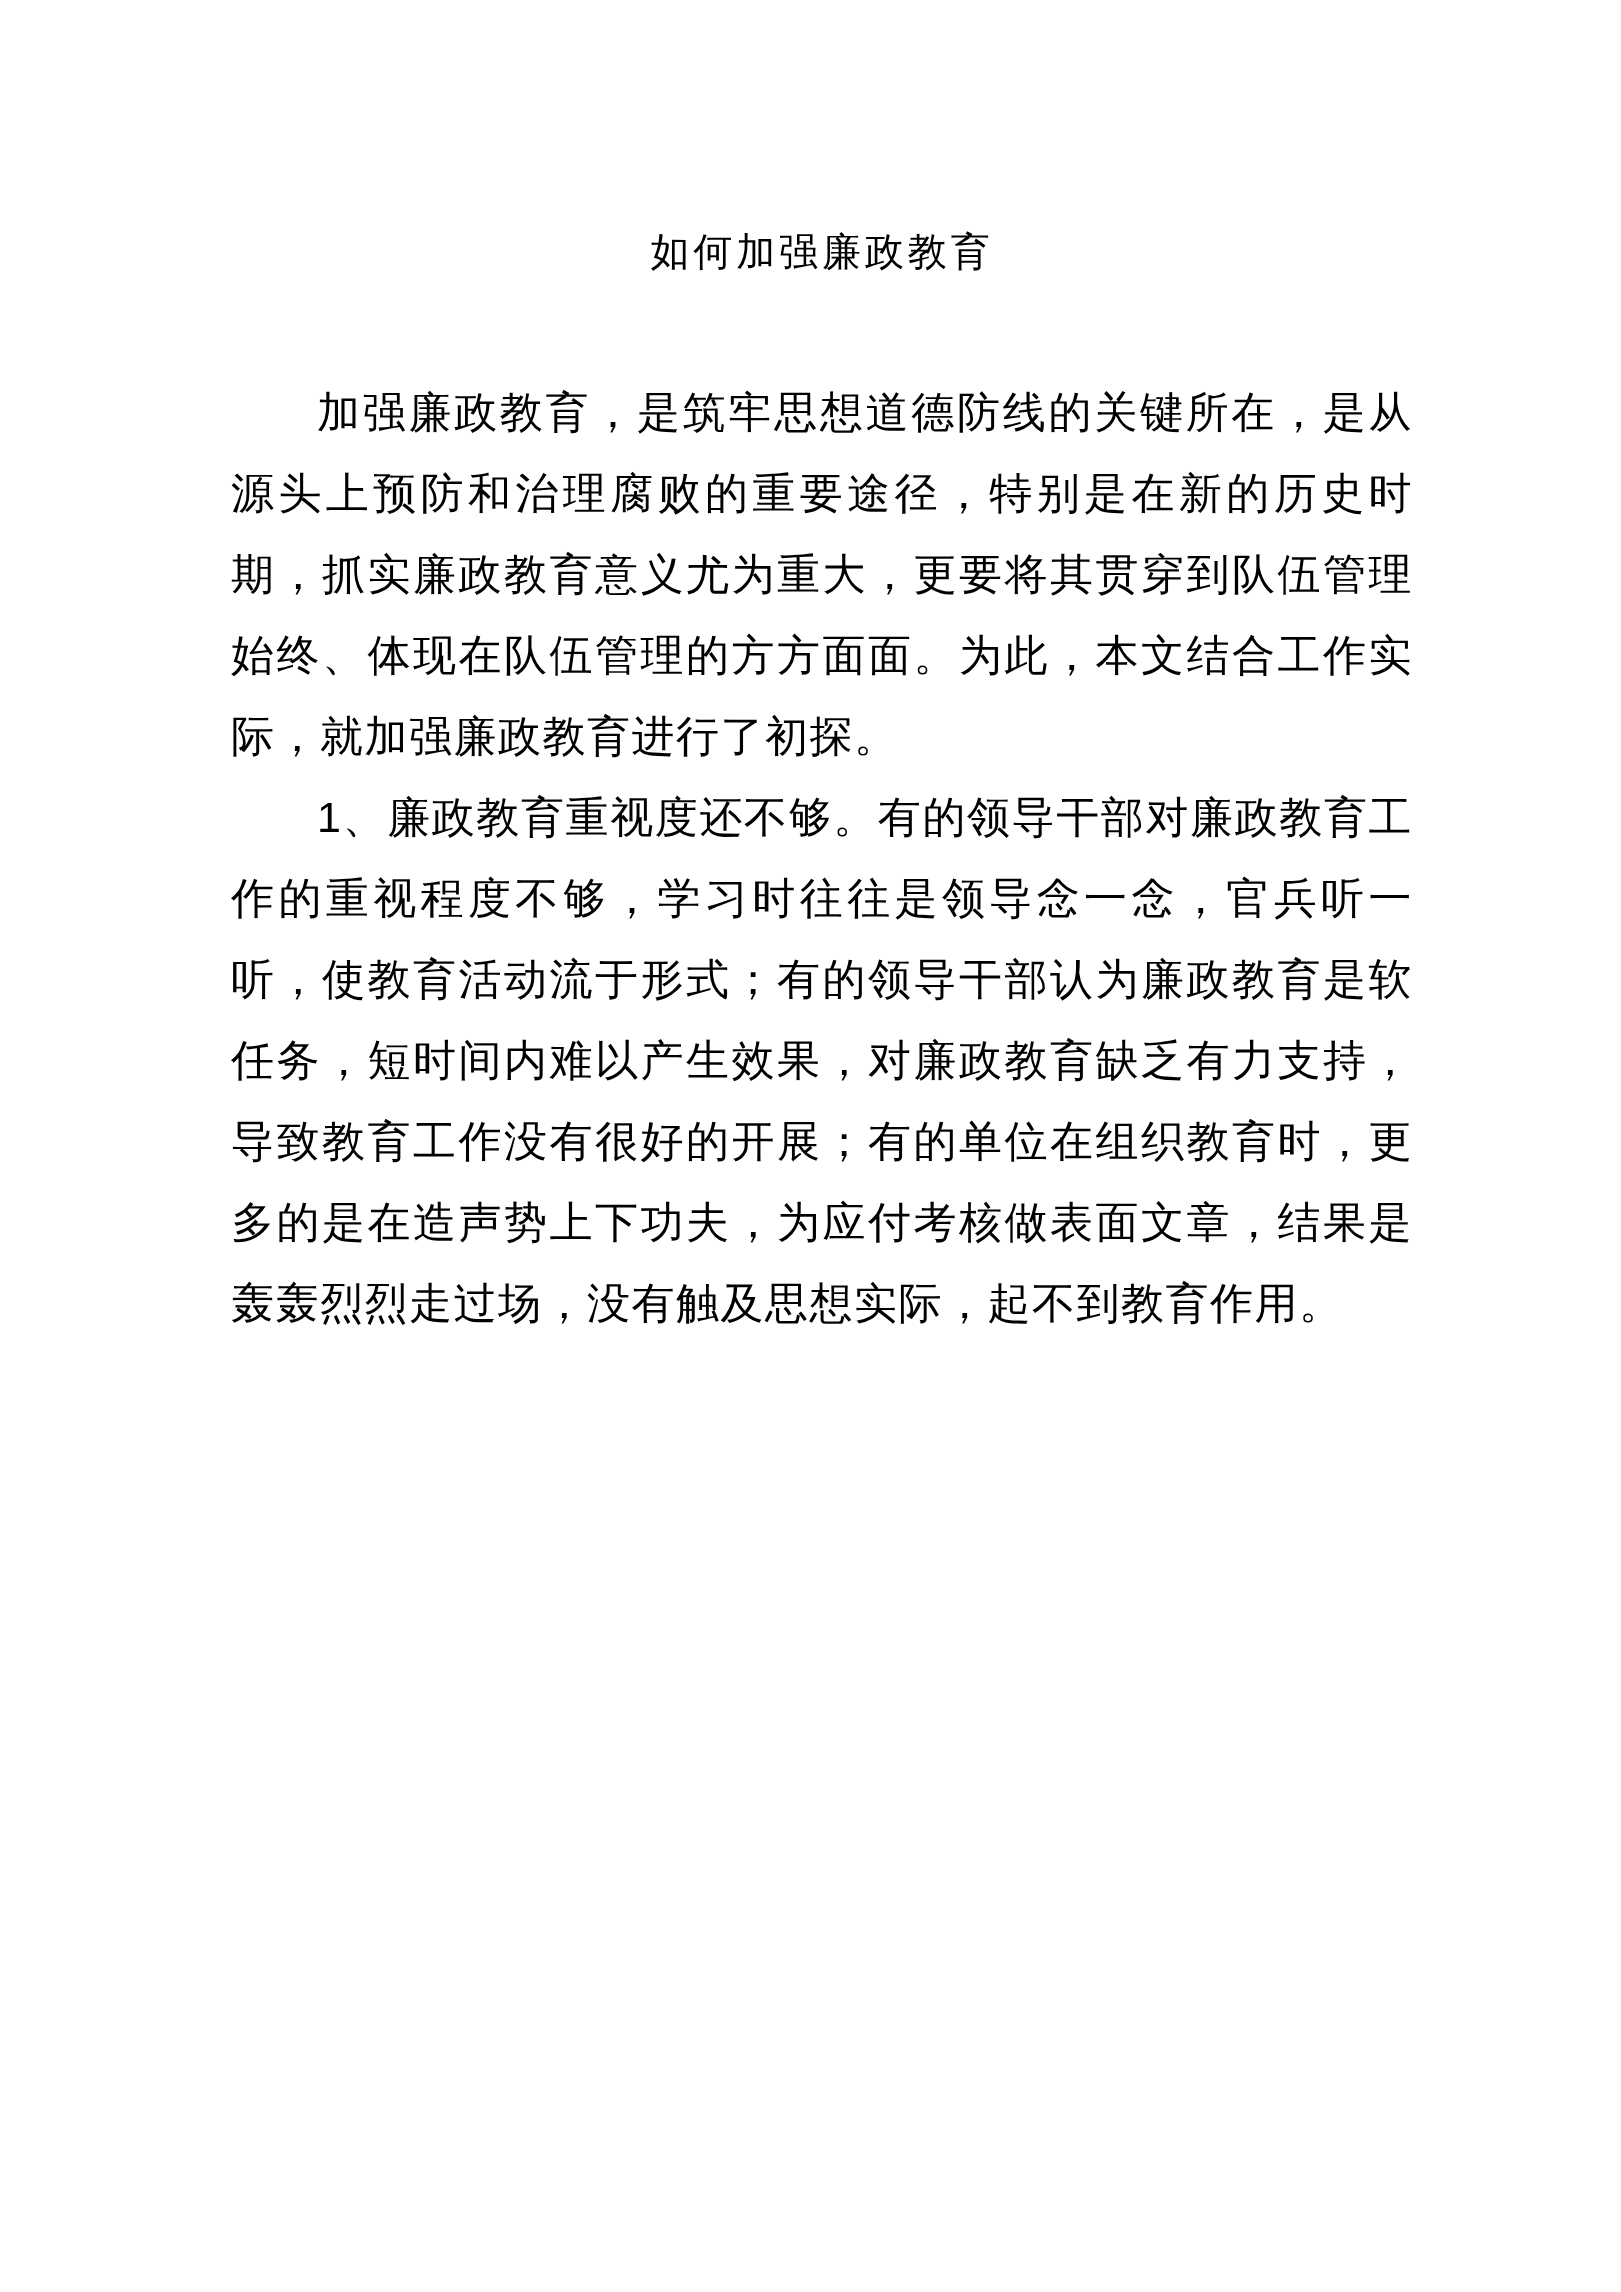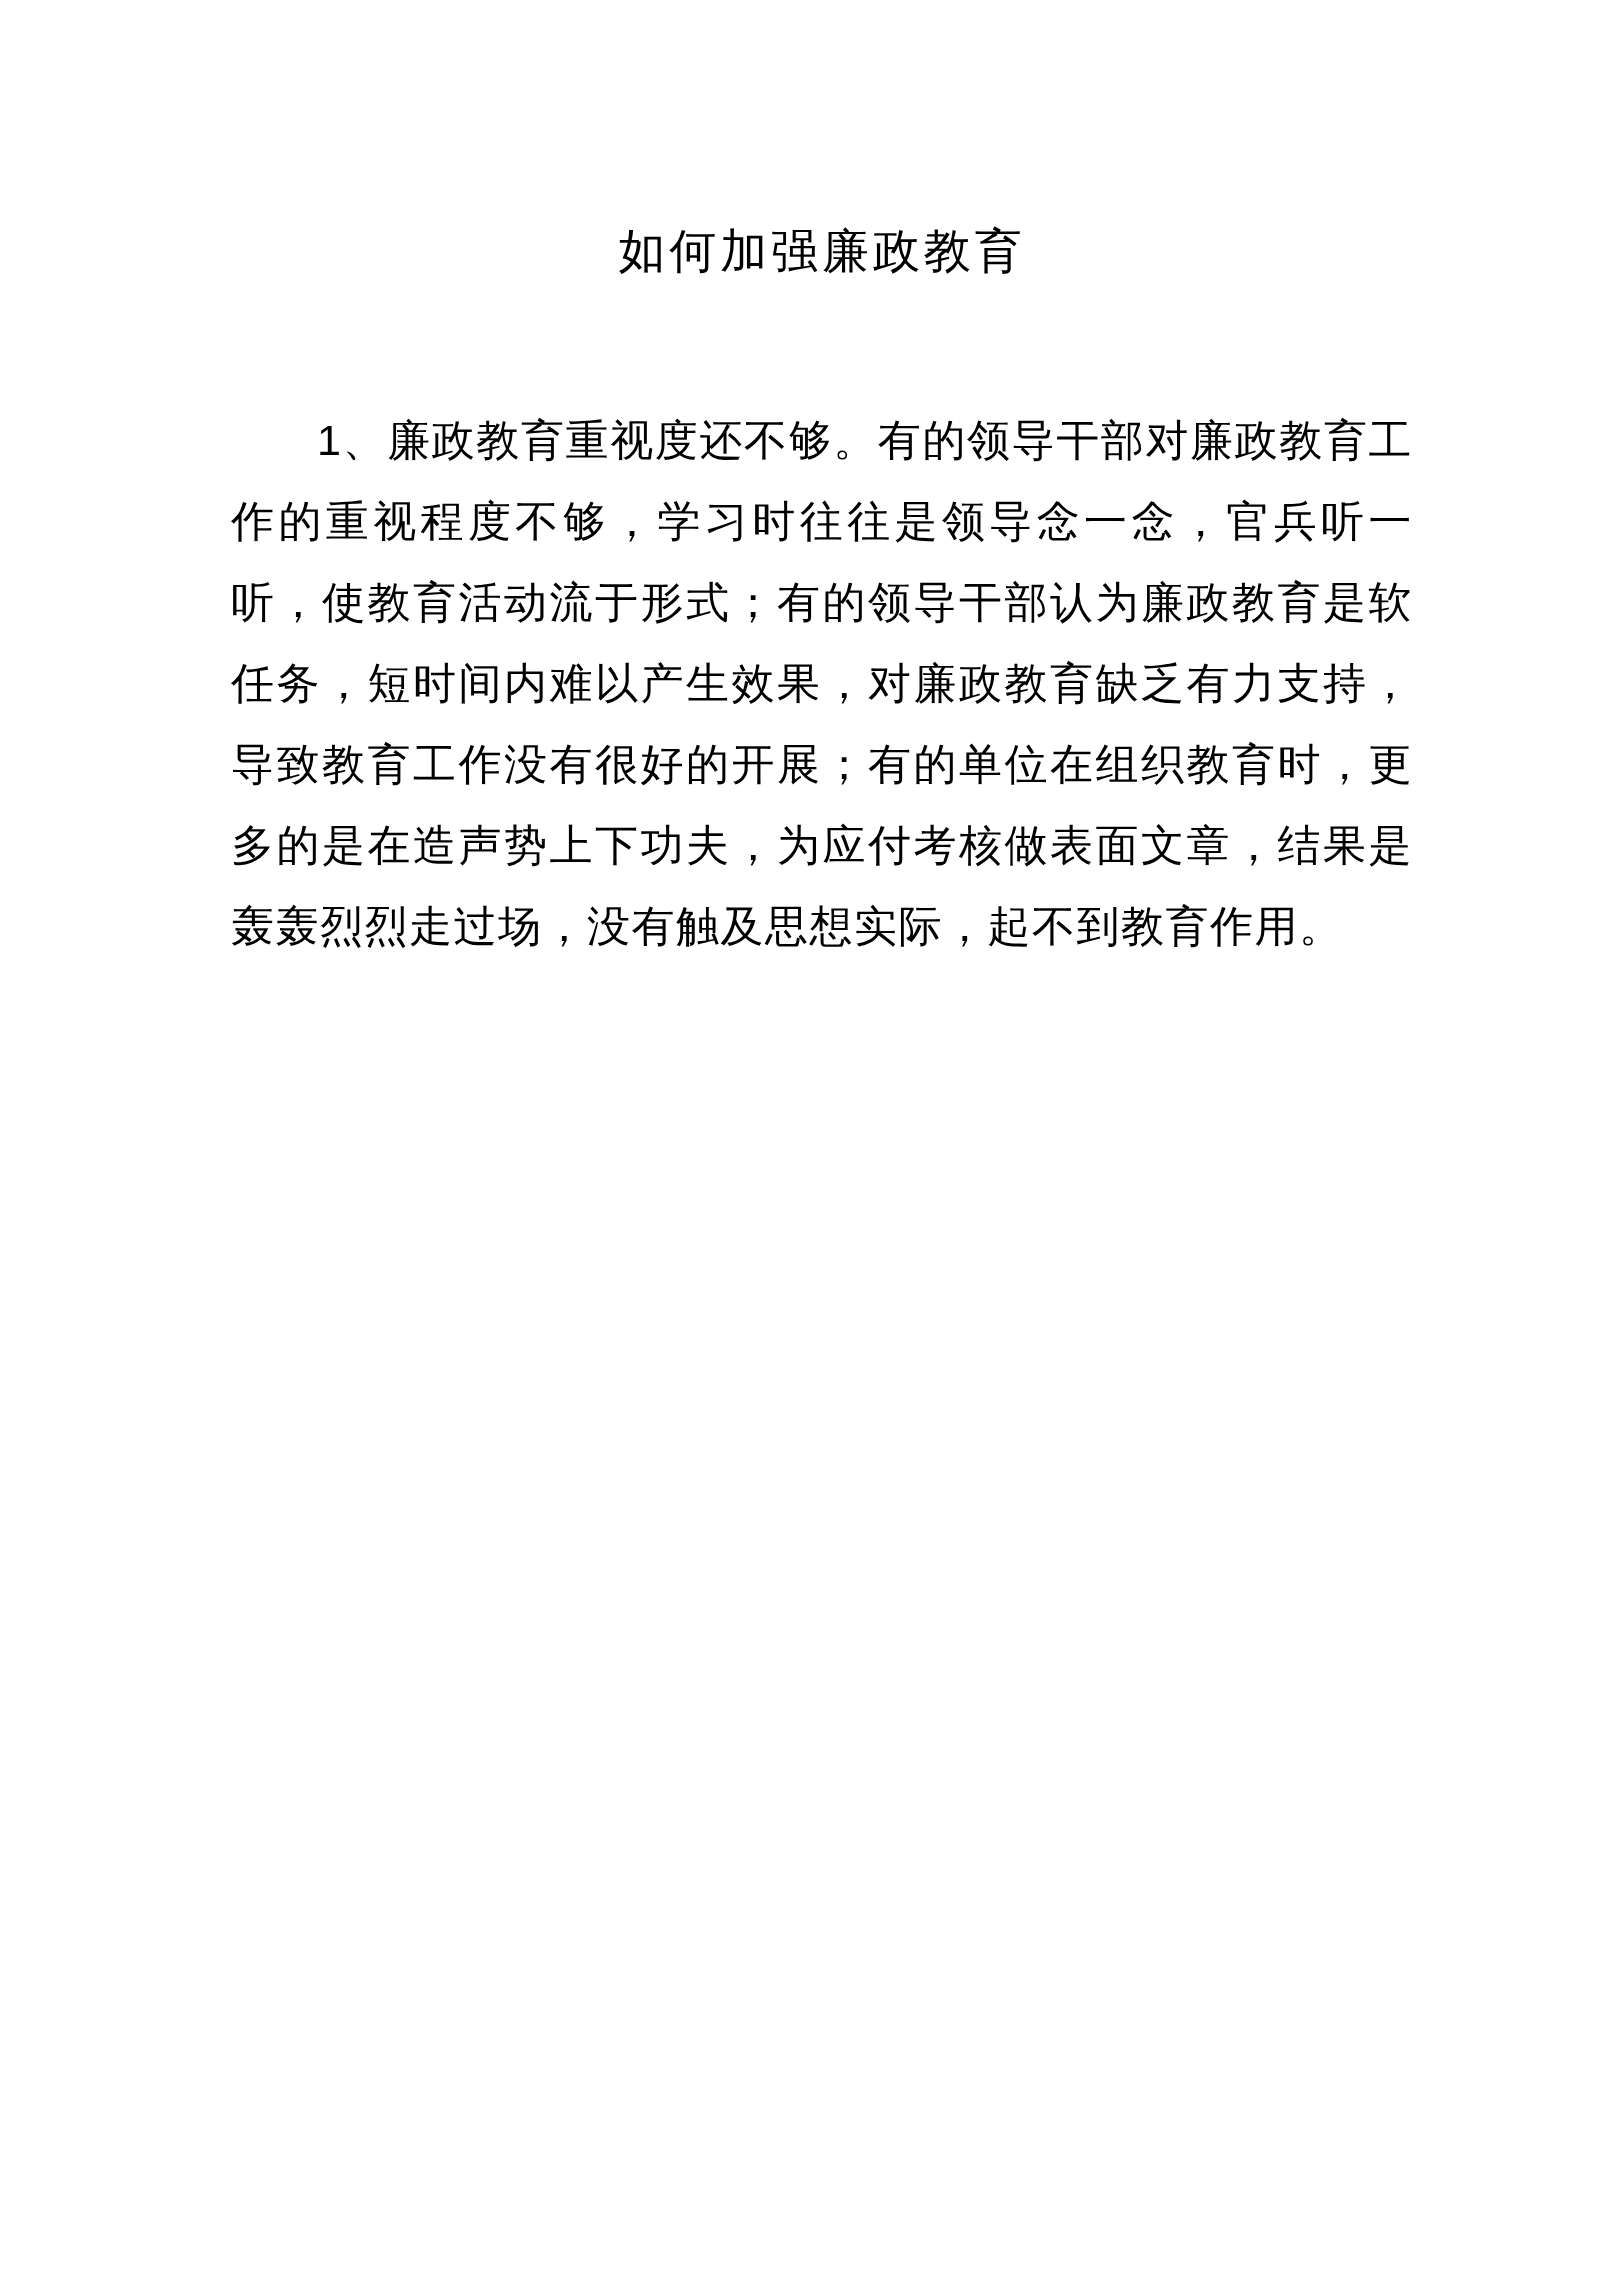--- a/index.html
+++ b/index.html
@@ -17,24 +17,24 @@
     box-sizing: border-box;
     width: 1621px;
     height: 2293px;
     background: #ffffff;
     padding: 223px 208px 0 231px;
     overflow: hidden;
   }
   .doc-title {
     font-family: "Liberation Serif", "DejaVu Serif", serif;
     font-weight: 400;
-    font-size: 47px;
+    font-size: 39px;
     line-height: 57px;
     text-align: center;
-    margin: 0 0 120px 0;
+    margin: 0 0 92px 0;
     letter-spacing: 3.9px;
   }
   .doc-body {
     font-size: 43px;
     line-height: 81px;
     letter-spacing: 1.5px;
   }
   .doc-paragraph {
     margin: 0;
     text-align: justify;
@@ -42,16 +42,17 @@
     word-break: break-all;
   }
 </style>
 </head>
 <body>
 
 <div class="doc-page">
   <h1 class="doc-title">如何加强廉政教育</h1>
 
   <div class="doc-body">
+    <p class="doc-paragraph">加强廉政教育，是筑牢思想道德防线的关键所在，是从源头上预防和治理腐败的重要途径，特别是在新的历史时期，抓实廉政教育意义尤为重大，更要将其贯穿到队伍管理始终、体现在队伍管理的方方面面。为此，本文结合工作实际，就加强廉政教育进行了初探。</p>
     <p class="doc-paragraph">1、廉政教育重视度还不够。有的领导干部对廉政教育工作的重视程度不够，学习时往往是领导念一念，官兵听一听，使教育活动流于形式；有的领导干部认为廉政教育是软任务，短时间内难以产生效果，对廉政教育缺乏有力支持，导致教育工作没有很好的开展；有的单位在组织教育时，更多的是在造声势上下功夫，为应付考核做表面文章，结果是轰轰烈烈走过场，没有触及思想实际，起不到教育作用。</p>
   </div>
 </div>
 
 
 </body></html>

